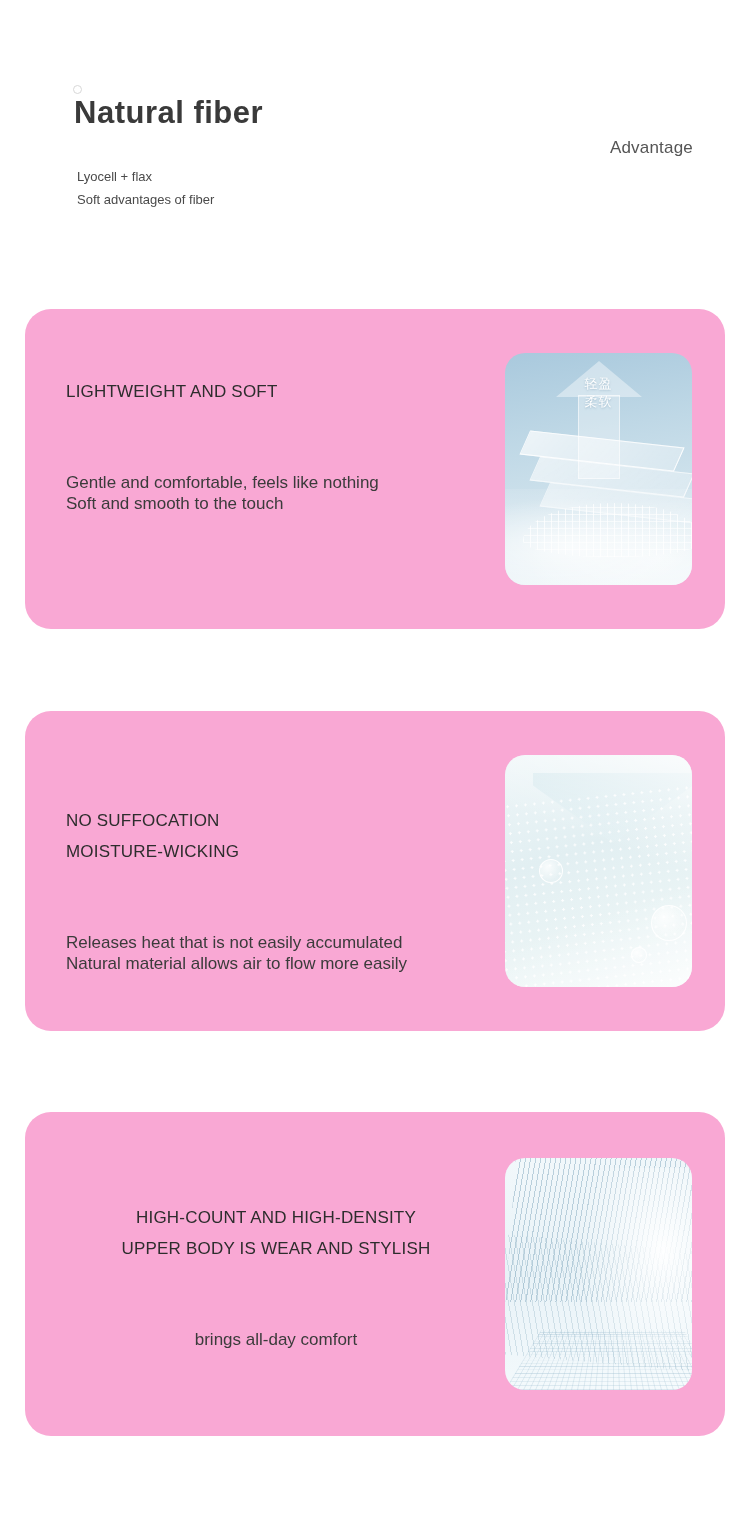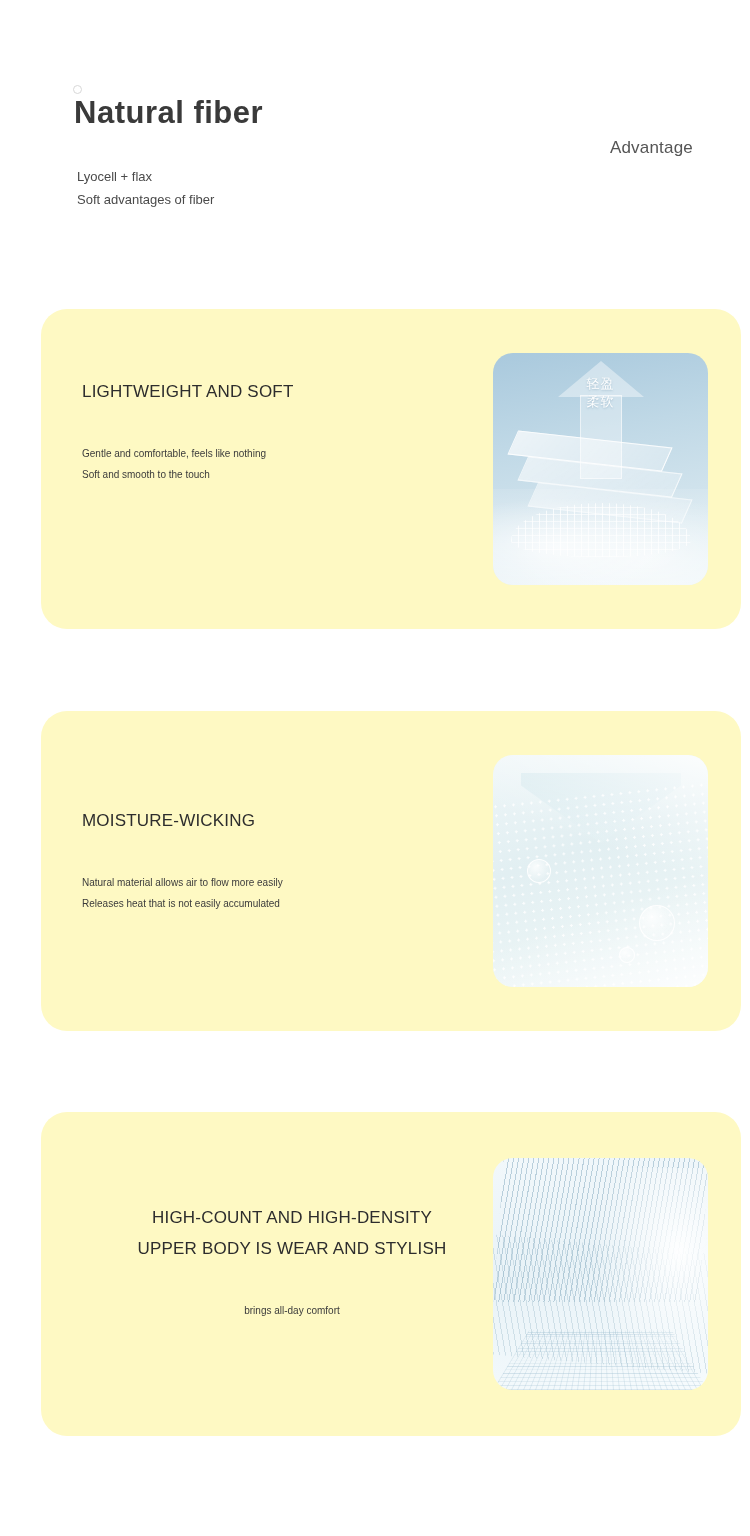--- a/index.html
+++ b/index.html
@@ -64,54 +64,54 @@
     left: 77px;
     top: 73px;
     font-size: 13px;
     line-height: 23px;
     color: #4a4a4a;
   }
 
   
   .card {
     position: absolute;
-    left: 41px;
+    left: 25px;
     width: 700px;
-    background: #fef9c3;
+    background: #f9a8d4;
     border-radius: 26px;
   }
   .card-1 { top: 309px; height: 320px; }
   .card-2 { top: 711px; height: 320px; }
   .card-3 { top: 1112px; height: 324px; }
 
   .card-text {
     position: absolute;
     left: 41px;
     width: 420px;
   }
   .headline {
     font-size: 17px;
     line-height: 31px;
     color: #2d2d2d;
     letter-spacing: 0.2px;
   }
   .body-copy {
-    margin-top: 36px;
-    font-size: 10px;
+    margin-top: 65px;
+    font-size: 17px;
     line-height: 21px;
     color: #3b3b3b;
   }
   .card-1 .card-text { top: 67px; }
   .card-2 .card-text { top: 94px; }
   .card-3 .card-text { top: 90px; text-align: center; }
 
   .thumb {
     position: absolute;
     right: 33px;
-    width: 215px;
+    width: 187px;
     height: 232px;
     border-radius: 20px;
     overflow: hidden;
   }
   .card-1 .thumb { top: 44px; }
   .card-2 .thumb { top: 44px; }
   .card-3 .thumb { top: 46px; }
 
   
   .thumb-1 {
@@ -306,25 +306,26 @@
       <div class="t1-sheet s2"></div>
       <div class="t1-sheet s3"></div>
       <div class="t1-wave"></div>
       <div class="t1-mesh"></div>
     </div>
   </div>
 
   <div class="card card-2">
     <div class="card-text">
       <div class="headline">
+        <div>NO SUFFOCATION</div>
         <div>MOISTURE-WICKING</div>
       </div>
       <div class="body-copy">
+        <div>Releases heat that is not easily accumulated</div>
         <div>Natural material allows air to flow more easily</div>
-        <div>Releases heat that is not easily accumulated</div>
       </div>
     </div>
     <div class="thumb thumb-2">
       <div class="t2-v"></div>
       <div class="t2-dots"></div>
       <div class="t2-fold"></div>
       <div class="bubble b1"></div>
       <div class="bubble b2"></div>
       <div class="bubble b3"></div>
     </div>

